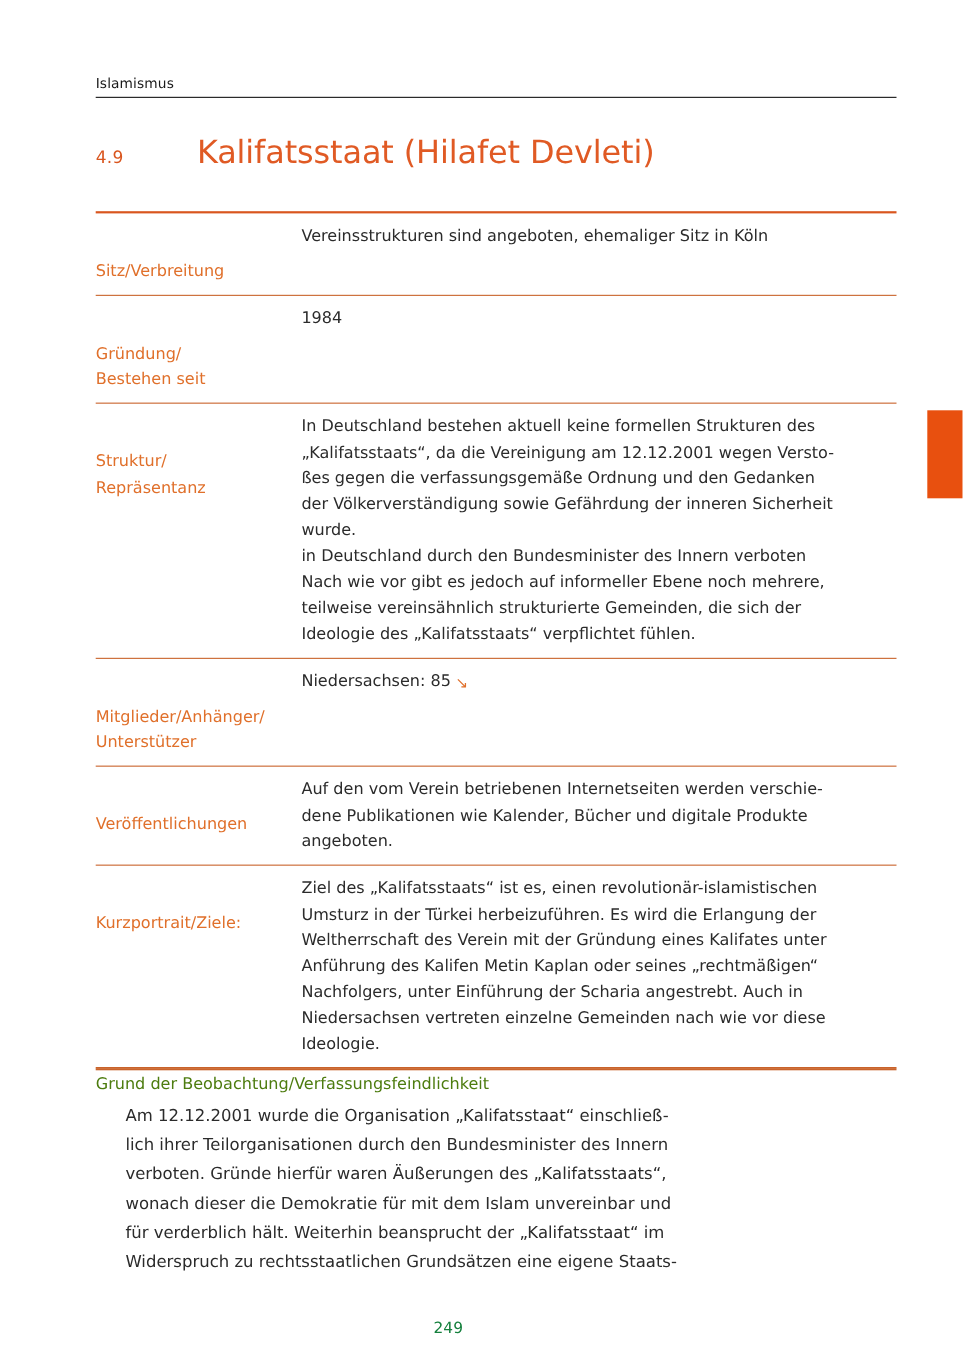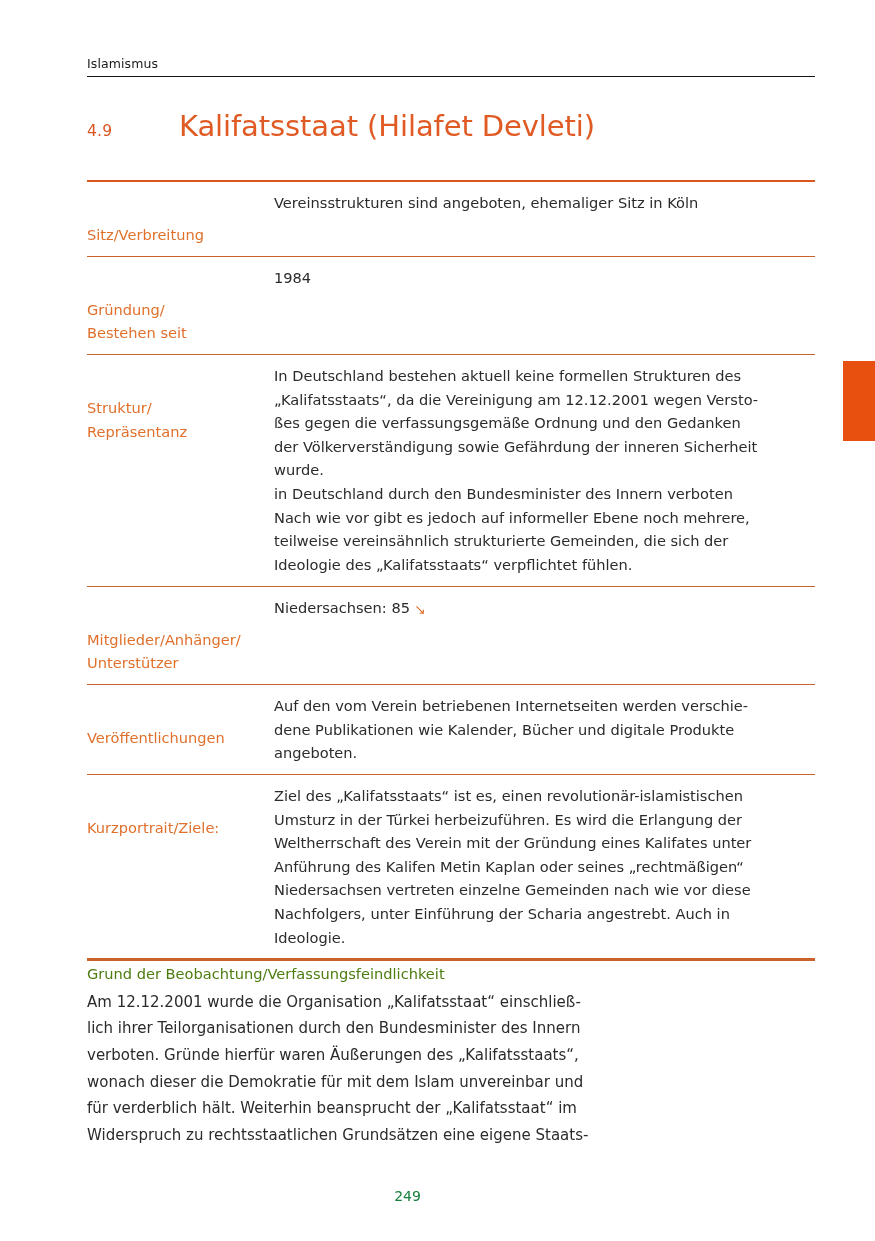--- a/index.html
+++ b/index.html
@@ -12,21 +12,21 @@
     width: 875px;
     height: 1241px;
     position: relative;
     font-family: "DejaVu Sans", "Liberation Sans", sans-serif;
     color: #1a1a1a;
     overflow: hidden;
   }
 
   .page {
     position: absolute;
-    left: 0; top: 0;
+    left: 0; top: 12px;
     width: 875px;
     height: 924px;
   }
 
   
   .running-head {
     position: absolute;
     left: 87px;
     top: 56px;
     width: 728px;
@@ -136,21 +136,21 @@
     color: #4d7c0f;
     line-height: 1.55;
     margin-bottom: 3px;
   }
   .body-par {
     font-size: 15px;
     color: #2b2b2b;
     line-height: 1.78;
     text-align: justify;
   }
-  .body-par .pline { display: block; }
+  .body-par .pline { display: block; margin-left: 27px; }
 
   
   .folio {
     position: absolute;
     left: 0;
     top: 1188px;
     width: 815px;
     text-align: center;
     font-size: 14px;
     color: #15803d;
@@ -235,22 +235,22 @@
 
     <div class="info-row">
       <div class="info-label">
         <span class="lbl-line">Kurzportrait/Ziele:</span>
       </div>
       <div class="info-value">
         <span class="val-line">Ziel des „Kalifatsstaats“ ist es, einen revolutionär-islamistischen</span>
         <span class="val-line">Umsturz in der Türkei herbeizuführen. Es wird die Erlangung der</span>
         <span class="val-line">Weltherrschaft des Verein mit der Gründung eines Kalifates unter</span>
         <span class="val-line">Anführung des Kalifen Metin Kaplan oder seines „rechtmäßigen“</span>
+        <span class="val-line">Nachfolgers, unter Einführung der Scharia angestrebt. Auch in</span>
         <span class="val-line">Niedersachsen vertreten einzelne Gemeinden nach wie vor diese</span>
-        <span class="val-line">Nachfolgers, unter Einführung der Scharia angestrebt. Auch in</span>
         <span class="val-line">Ideologie.</span>
       </div>
     </div>
 
     <div class="table-bottom-rule"></div>
   </div>
 
   <div class="body-section">
     <div class="body-heading">Grund der Beobachtung/Verfassungsfeindlichkeit</div>
     <div class="body-par">

